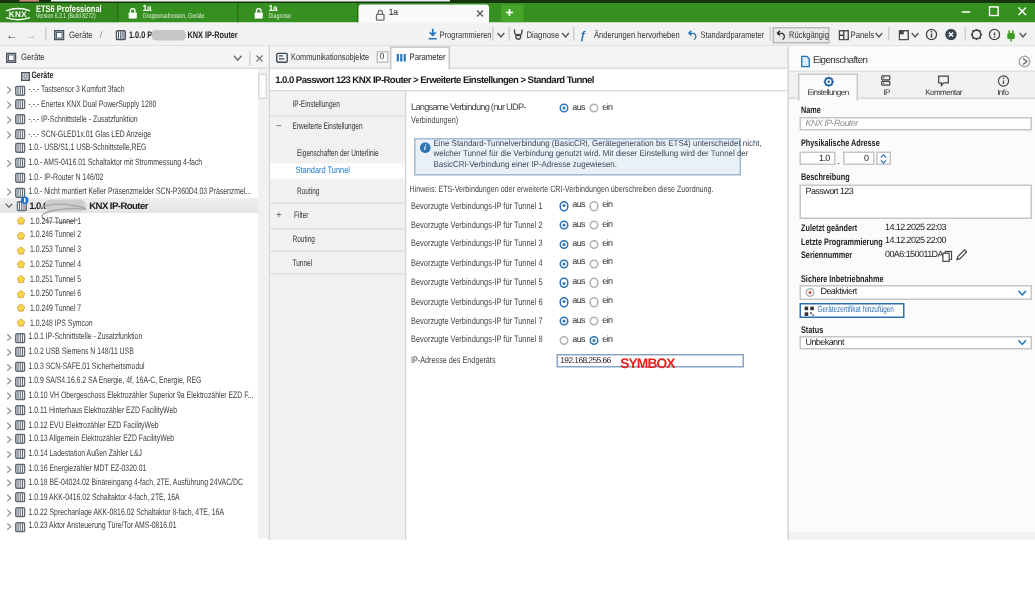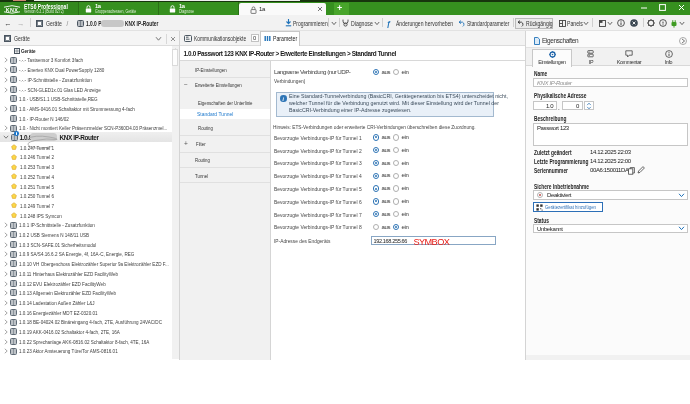--- a/index.html
+++ b/index.html
@@ -518,21 +518,21 @@
       <div class="abs txt" style="left:401.5px;top:210.8px;font-size:6px;color:#333;">ein</div>
       <div class="abs txt" style="left:274px;top:223.4px;font-size:6.2px;color:#454545;letter-spacing:0;transform:scaleX(0.80);transform-origin:0 50%;">Bevorzugte Verbindungs-IP für Tunnel 8</div>
       <div class="abs" style="left:372.7px;top:223.8px;width:6.4px;height:6.4px;border:1px solid #b0b0b0;border-radius:50%;background:#fff;"></div>
       <div class="abs txt" style="left:381.5px;top:223.6px;font-size:6px;color:#333;">aus</div>
       <div class="abs" style="left:392.5px;top:223.8px;width:6.4px;height:6.4px;border:1px solid #2e74b5;border-radius:50%;background:#fff;"></div>
       <div class="abs" style="left:394.6px;top:225.9px;width:2.2px;height:2.2px;background:#2e74b5;border-radius:50%;"></div>
       <div class="abs txt" style="left:401.5px;top:223.6px;font-size:6px;color:#333;">ein</div>
       <div class="abs txt" style="left:274px;top:236.7px;font-size:6.2px;color:#454545;letter-spacing:0;transform:scaleX(0.78);transform-origin:0 50%;">IP-Adresse des Endgeräts</div>
       <div class="abs" style="left:371px;top:236.2px;width:125px;height:8.8px;background:#fff;border:1px solid #88a6c4;"></div>
       <div class="abs txt" style="left:373.5px;top:238px;font-size:5.6px;color:#222;">192.168.255.66</div>
-      <div class="abs txt" style="left:413.5px;top:236.9px;font-size:9.2px;font-weight:normal;color:#e8201a;letter-spacing:-0.6px;">SYMBOX</div>
+      <div class="abs txt" style="left:413.5px;top:236.9px;font-size:9.2px;font-weight:bold;color:#e8201a;letter-spacing:-0.6px;">SYMBOX</div>
     </div>
 
 <div class="abs" style="left:525.5px;top:355px;width:164.5px;height:4.5px;background:#f1f1f1;z-index:5;"></div>
 <div class="abs" style="left:525.5px;top:47.5px;width:164.5px;height:312.5px;background:#fbfbfb;"></div>
 <div class="abs" style="left:525px;top:31px;width:1px;height:329px;background:#d4d4d4;"></div>
 <div id="rightpanel">
       <div class="abs" style="left:526px;top:47.5px;width:164px;height:18.5px;background:#f1f1f1;border-bottom:1px solid #d8d8d8;"></div>
       <div class="abs" style="left:532px;top:48.5px;width:40px;height:18px;background:#fcfcfc;border:1px solid #c8c8c8;border-bottom:none;"></div>
       <svg class="abs" style="left:548px;top:49.5px;" width="9" height="9" viewBox="0 0 9 9">
 <circle cx="4.5" cy="4.5" r="2.5" fill="none" stroke="#2468ab" stroke-width="1.3"></circle>

